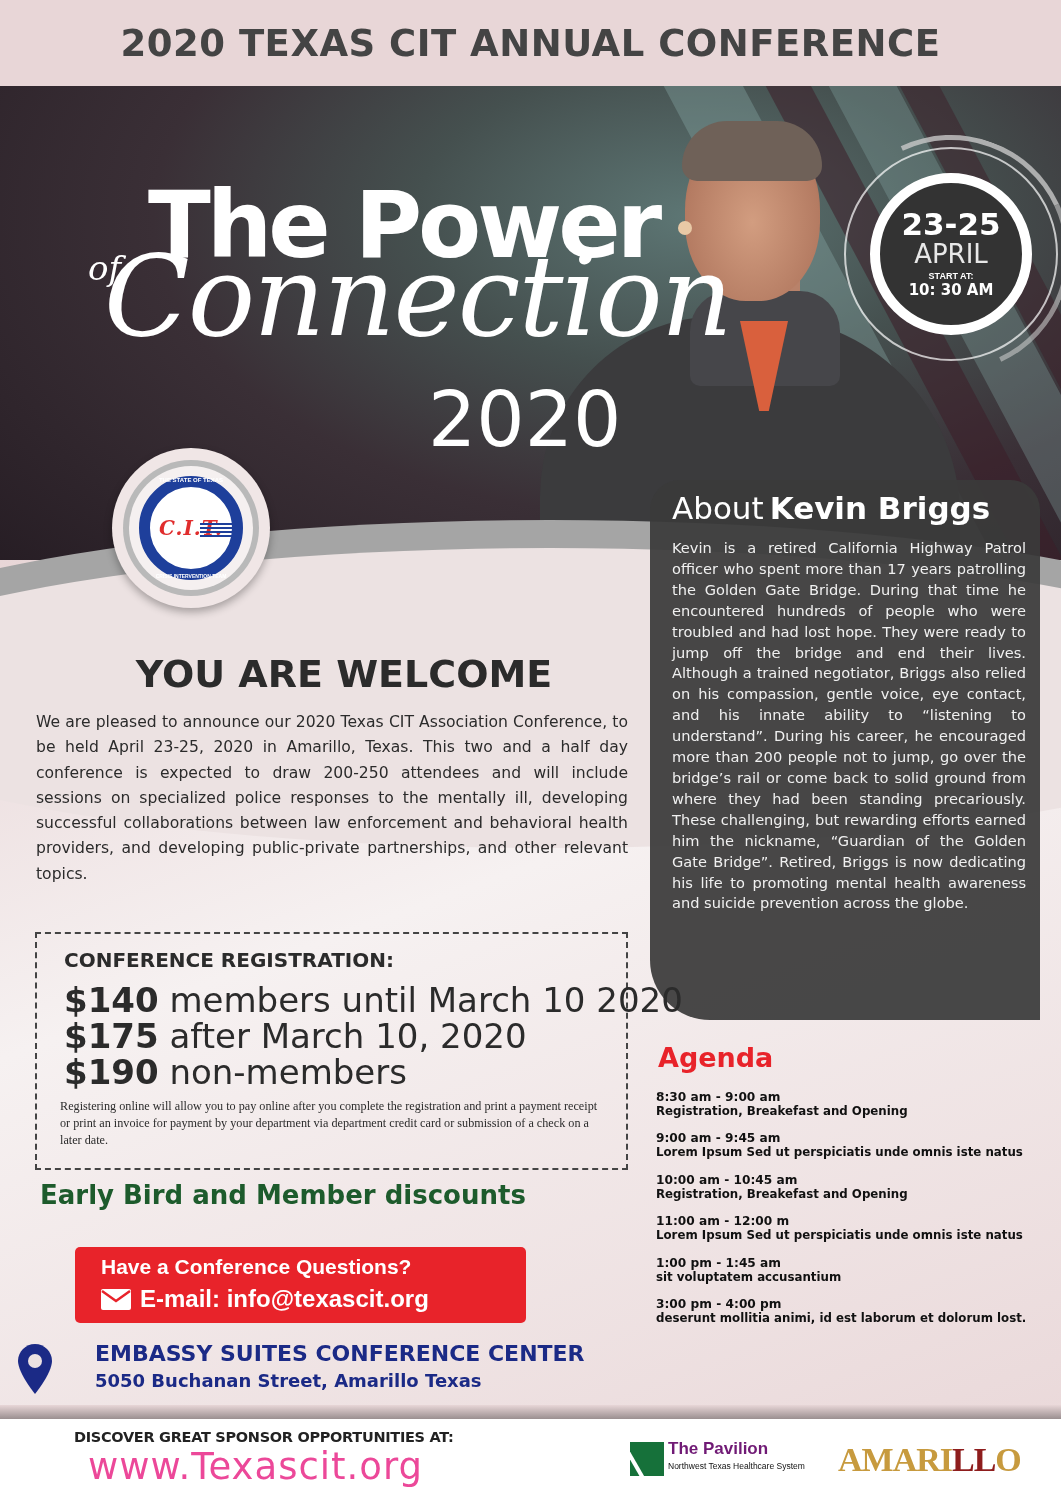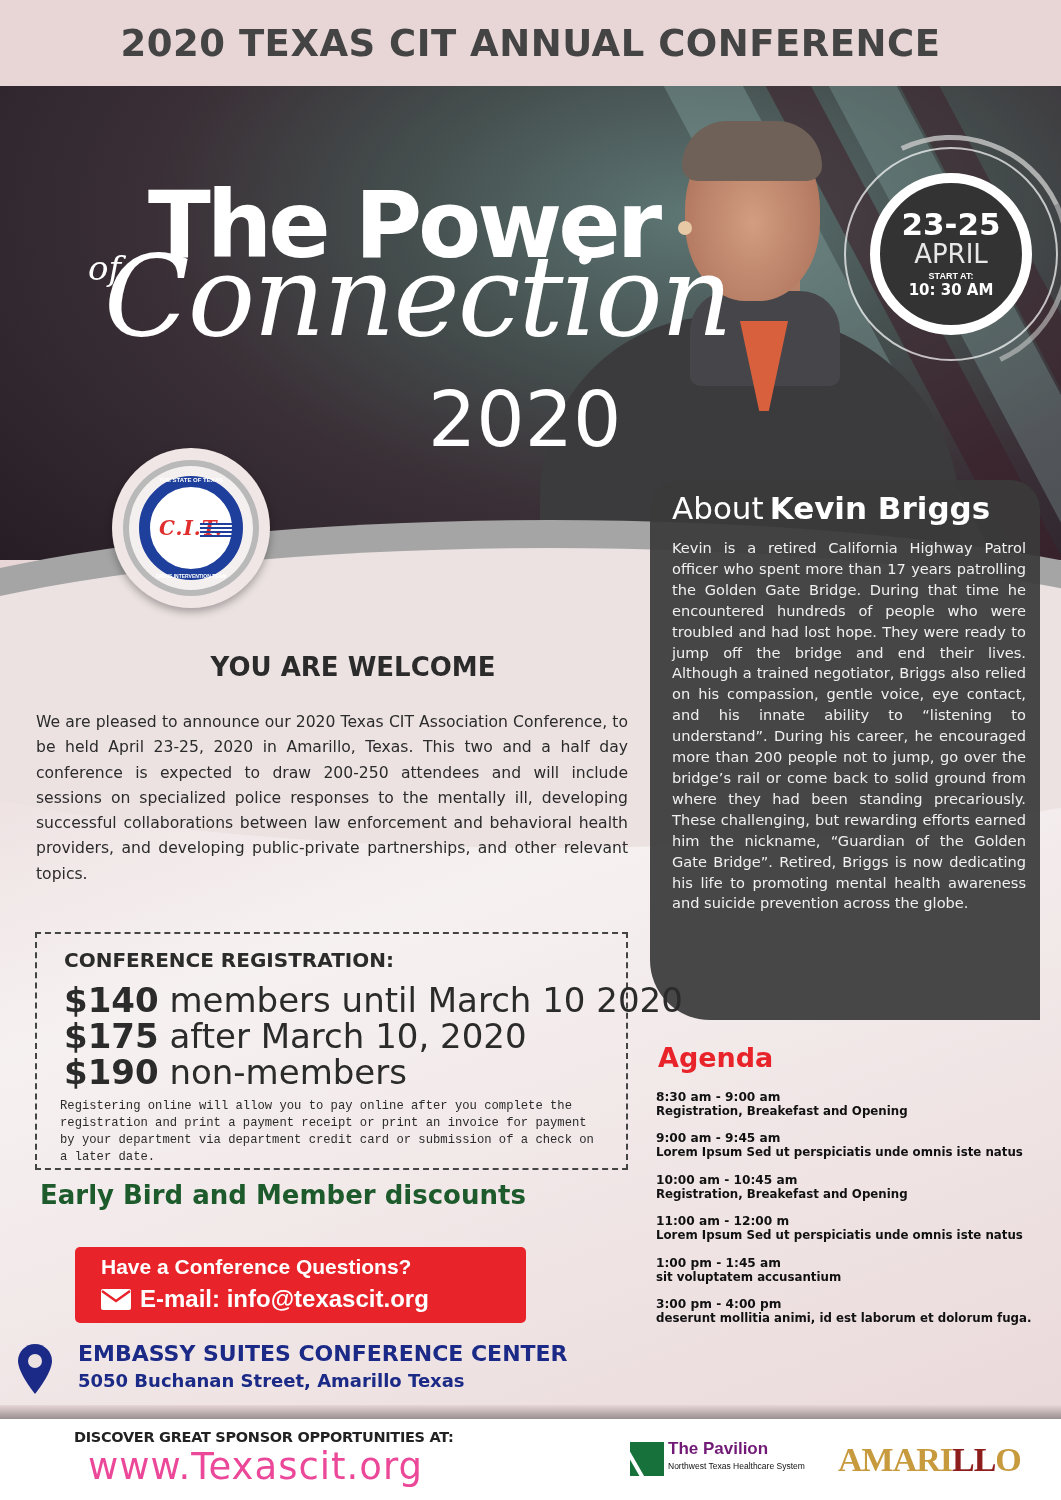--- a/index.html
+++ b/index.html
@@ -63,40 +63,40 @@
   .logo .seal-cit { font-family: "DejaVu Serif", serif; font-style: italic; font-weight: bold; font-size: 20px; color: #e02d2d; letter-spacing: 1px; }
   .logo .seal-lines { position: absolute; right: -4px; top: 36px; width: 36px; height: 14px; background: repeating-linear-gradient(180deg, #1e3f9b 0 2px, transparent 2px 4px); }
 
   
   .about { position: absolute; left: 650px; top: 480px; width: 390px; height: 540px; background: rgba(58,58,58,0.93); border-radius: 30px 30px 0 60px; padding: 10px 14px 0 22px; color: #ffffff; }
   .about h2 { font-family: "DejaVu Sans", sans-serif; font-weight: normal; font-size: 31px; margin-bottom: 12px; white-space: nowrap; }
   .about h2 b { font-weight: bold; margin-left: 6px; }
   .about p { font-family: "DejaVu Sans", sans-serif; font-size: 14.6px; line-height: 20.9px; text-align: justify; color: #f0f0f0; }
 
   
-  .welcome-title { position: absolute; left: 13px; top: 652px; width: 680px; text-align: center; font-family: "DejaVu Sans", sans-serif; font-weight: bold; font-size: 26px; color: #2b2b2b; }
+  .welcome-title { position: absolute; left: 4px; top: 652px; width: 680px; text-align: center; font-family: "DejaVu Sans", sans-serif; font-weight: bold; font-size: 38px; color: #2b2b2b; }
   .welcome-text { position: absolute; left: 36px; top: 710px; width: 592px; font-family: "DejaVu Sans", sans-serif; font-size: 15.6px; line-height: 25.3px; text-align: justify; color: #2b2b2b; }
 
   
   .reg { position: absolute; left: 35px; top: 932px; width: 593px; height: 238px; border: 2px dashed #444444; padding: 14px 18px 0 27px; }
   .reg h3 { font-family: "DejaVu Sans", sans-serif; font-weight: bold; font-size: 20px; color: #2b2b2b; margin-bottom: 10px; }
   .reg .price { font-family: "DejaVu Sans", sans-serif; font-size: 34px; line-height: 36px; color: #2b2b2b; white-space: nowrap; }
   .reg .price b { font-weight: bold; }
-  .reg .note { font-family: Liberation Mono, monospace; font-size: 12.2px; line-height: 17px; color: #2b2b2b; margin-top: 8px; margin-left: -4px; }
+  .reg .note { font-family: Liberation Serif, serif; font-size: 12.2px; line-height: 17px; color: #2b2b2b; margin-top: 8px; margin-left: -4px; }
 
   .early { position: absolute; left: 40px; top: 1180px; font-family: "DejaVu Sans", sans-serif; font-weight: bold; font-size: 26px; color: #1d5b2c; white-space: nowrap; }
 
   
   .question { position: absolute; left: 75px; top: 1247px; width: 451px; height: 76px; background: #e8232a; border-radius: 5px; color: #ffffff; padding: 5px 0 0 26px; }
   .question .q1 { font-family: "Liberation Sans", sans-serif; font-weight: bold; font-size: 21px; line-height: 30px; }
   .question .q2 { font-family: "Liberation Sans", sans-serif; font-weight: bold; font-size: 24px; line-height: 34px; display: flex; align-items: center; }
   .question .mail-icon { width: 30px; height: 21px; margin-right: 9px; }
 
   
-  .venue { position: absolute; left: 18px; top: 1340px; display: flex; align-items: center; }
+  .venue { position: absolute; left: 18px; top: 1340px; display: flex; align-items: center; gap: 17px; }
   .venue .pin-icon { width: 34px; height: 50px; margin-right: 26px; margin-top: 3px; }
   .venue .v1 { font-family: "DejaVu Sans", sans-serif; font-weight: bold; font-size: 22px; color: #1b2a86; line-height: 28px; white-space: nowrap; }
   .venue .v2 { font-family: "DejaVu Sans", sans-serif; font-weight: bold; font-size: 18px; color: #1b2a86; line-height: 26px; white-space: nowrap; }
 
   
   .agenda { position: absolute; left: 656px; top: 1042px; width: 400px; }
   .agenda h3 { font-family: "DejaVu Sans", sans-serif; font-weight: bold; font-size: 27px; color: #e8232a; margin-bottom: 17px; margin-left: 2px; }
   .agenda .item { margin-bottom: 13.4px; }
   .agenda .time { font-family: "DejaVu Sans", sans-serif; font-weight: bold; font-size: 12.2px; line-height: 14px; color: #111111; }
   .agenda .desc { font-family: "DejaVu Sans", sans-serif; font-weight: bold; font-size: 11.8px; line-height: 14px; color: #111111; white-space: nowrap; }
@@ -228,21 +228,21 @@
     <div class="item">
       <div class="time">11:00 am - 12:00 m</div>
       <div class="desc">Lorem Ipsum Sed ut perspiciatis unde omnis iste natus</div>
     </div>
     <div class="item">
       <div class="time">1:00 pm - 1:45 am</div>
       <div class="desc">sit voluptatem accusantium</div>
     </div>
     <div class="item">
       <div class="time">3:00 pm - 4:00 pm</div>
-      <div class="desc">deserunt mollitia animi, id est laborum et dolorum fuga.</div>
+      <div class="desc">deserunt mollitia animi, id est laborum et dolorum lost.</div>
     </div>
   </div>
 
   <div class="footer-band"></div>
   <div class="footer">
     <div class="disc">DISCOVER GREAT SPONSOR OPPORTUNITIES AT:</div>
     <div class="url">www.Texascit.org</div>
     <div class="pav-logo"></div>
     <div class="pav-name">The Pavilion</div>
     <div class="pav-sub">Northwest Texas Healthcare System</div>

